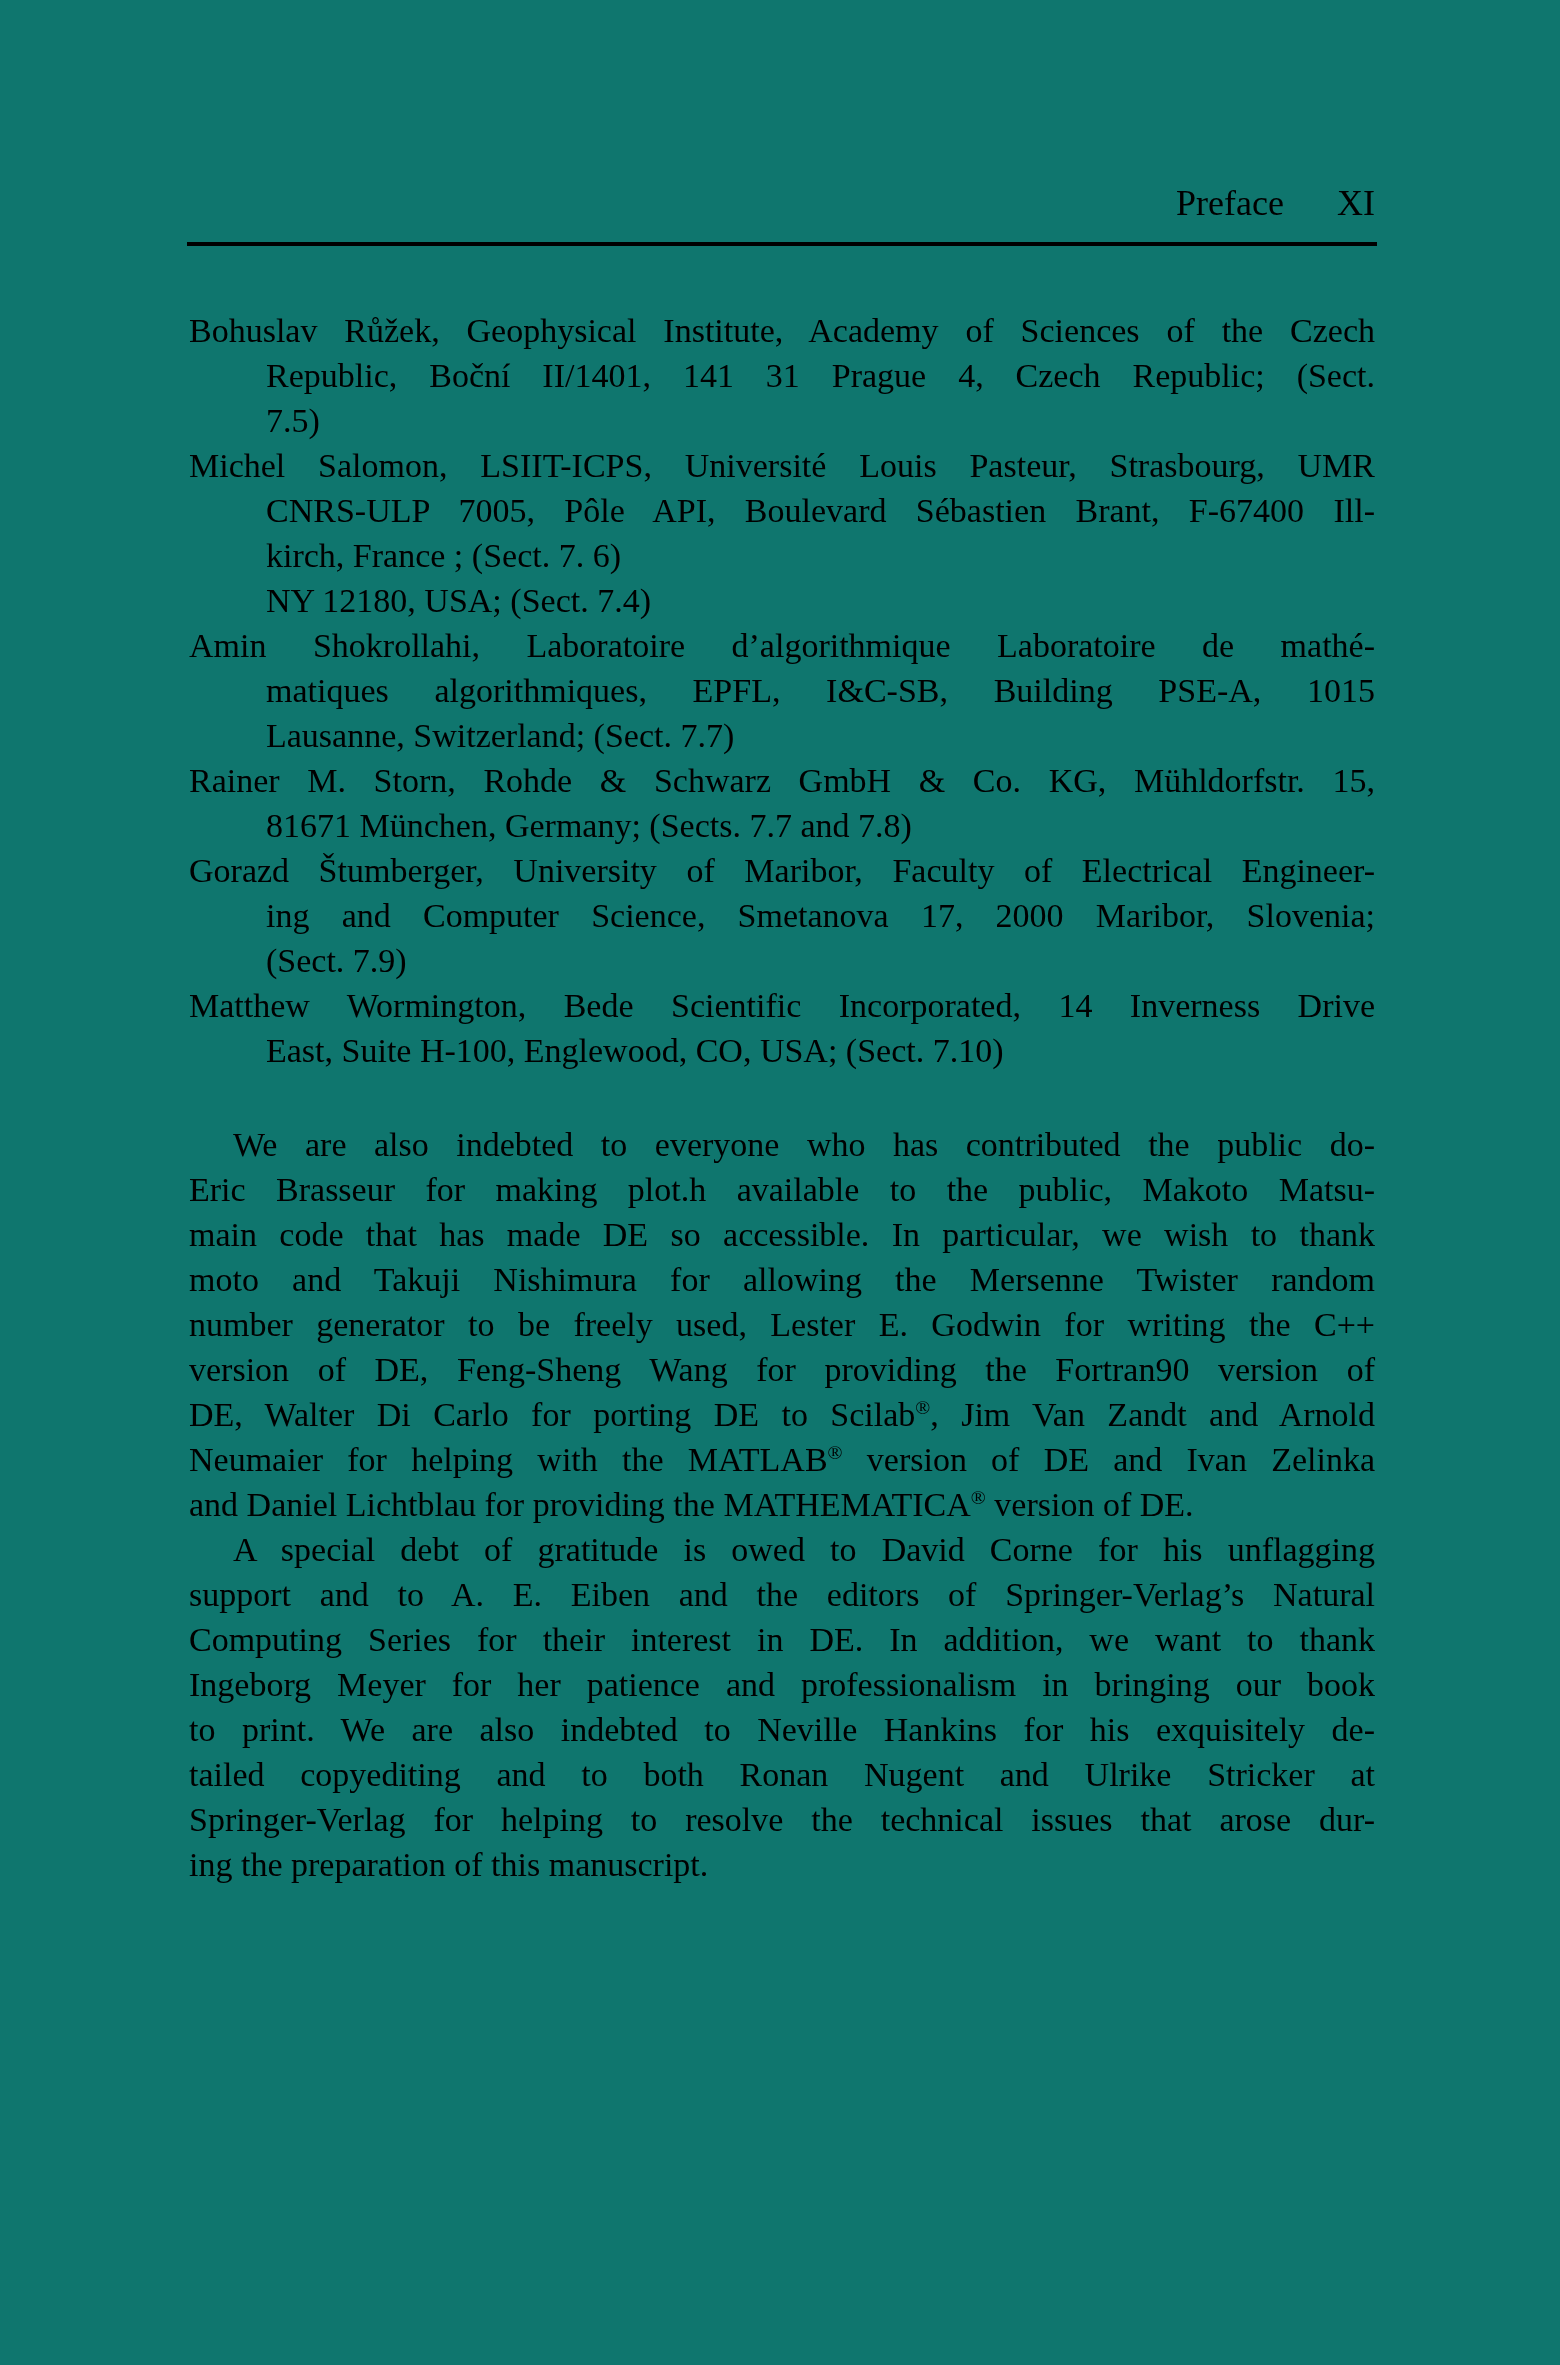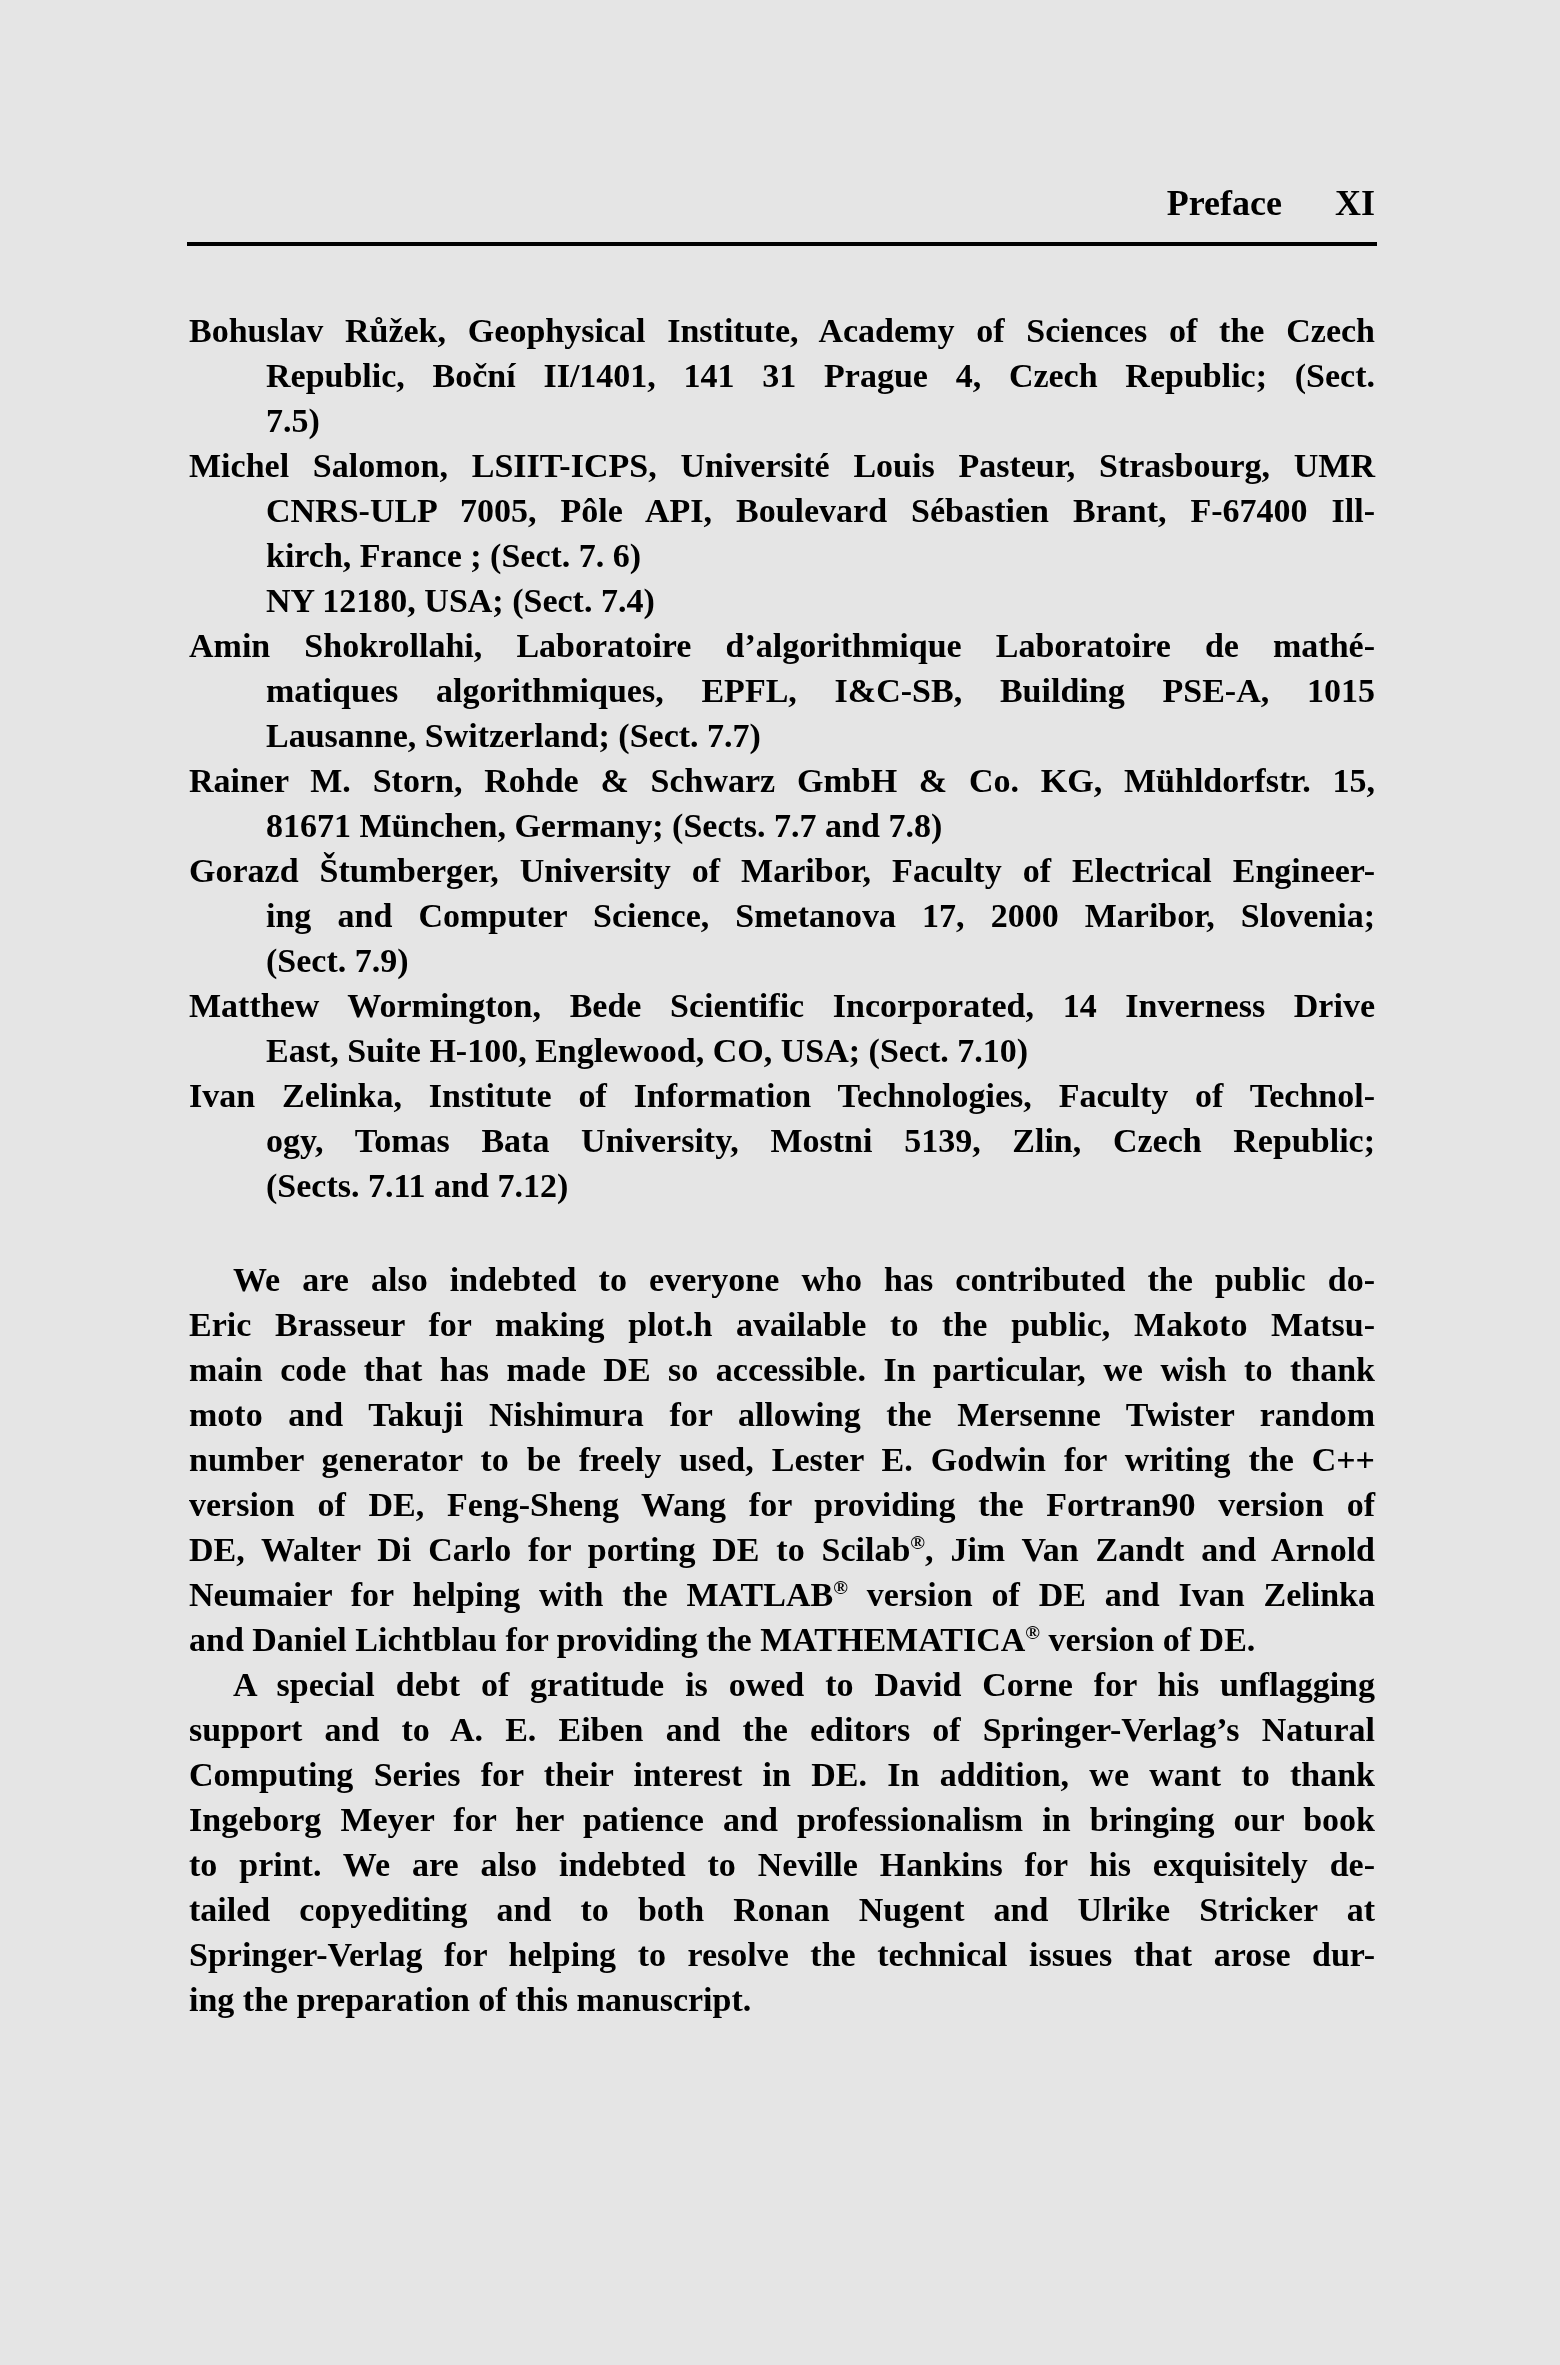--- a/index.html
+++ b/index.html
@@ -3,21 +3,21 @@
 <meta charset="utf-8">
 <style>
   html, body { margin: 0; padding: 0; }
   body {
     width: 1560px; height: 2366px;
     background: #ffffff;
     color: #000000;
     font-family: "Liberation Serif", serif;
     position: relative;
   }
-  .page { position: absolute; inset: 0; background: #e5e5e5; font-weight: bold; }
+  .page { position: absolute; inset: 0; background: #0f766e; }
 
   .header {
     position: absolute; top: 181px; left: 189px; width: 1186px;
     display: flex; justify-content: flex-end; align-items: baseline; gap: 53px;
     font-size: 36px; line-height: 44px;
   }
   .rule {
     position: absolute; top: 242px; left: 187px;
     width: 1190px; height: 4.3px; background: #000000;
   }
@@ -77,25 +77,20 @@
       </div>
       <div>
         <div class="ln">Gorazd Štumberger, University of Maribor, Faculty of Electrical Engineer-</div>
         <div class="ln cont">ing and Computer Science, Smetanova 17, 2000 Maribor, Slovenia;</div>
         <div class="ln cont lastln">(Sect. 7.9)</div>
       </div>
       <div>
         <div class="ln">Matthew Wormington, Bede Scientific Incorporated, 14 Inverness Drive</div>
         <div class="ln cont lastln">East, Suite H-100, Englewood, CO, USA; (Sect. 7.10)</div>
       </div>
-      <div>
-        <div class="ln">Ivan Zelinka, Institute of Information Technologies, Faculty of Technol-</div>
-        <div class="ln cont">ogy, Tomas Bata University, Mostni 5139, Zlin, Czech Republic;</div>
-        <div class="ln cont lastln">(Sects. 7.11 and 7.12)</div>
-      </div>
     </div>
 
     <div class="spacer"></div>
 
     <div>
       <div class="ln indent">We are also indebted to everyone who has contributed the public do-</div>
       <div class="ln">Eric Brasseur for making plot.h available to the public, Makoto Matsu-</div>
       <div class="ln">main code that has made DE so accessible. In particular, we wish to thank</div>
       <div class="ln">moto and Takuji Nishimura for allowing the Mersenne Twister random</div>
       <div class="ln">number generator to be freely used, Lester E. Godwin for writing the C++</div>

